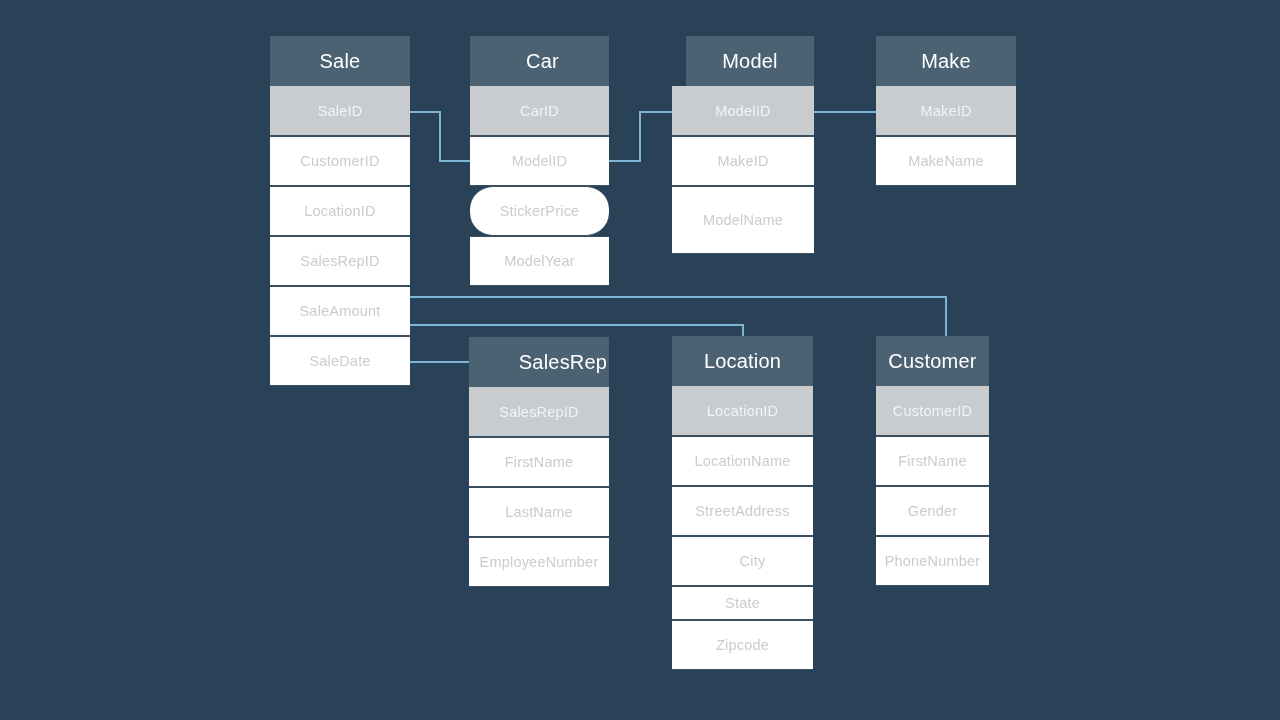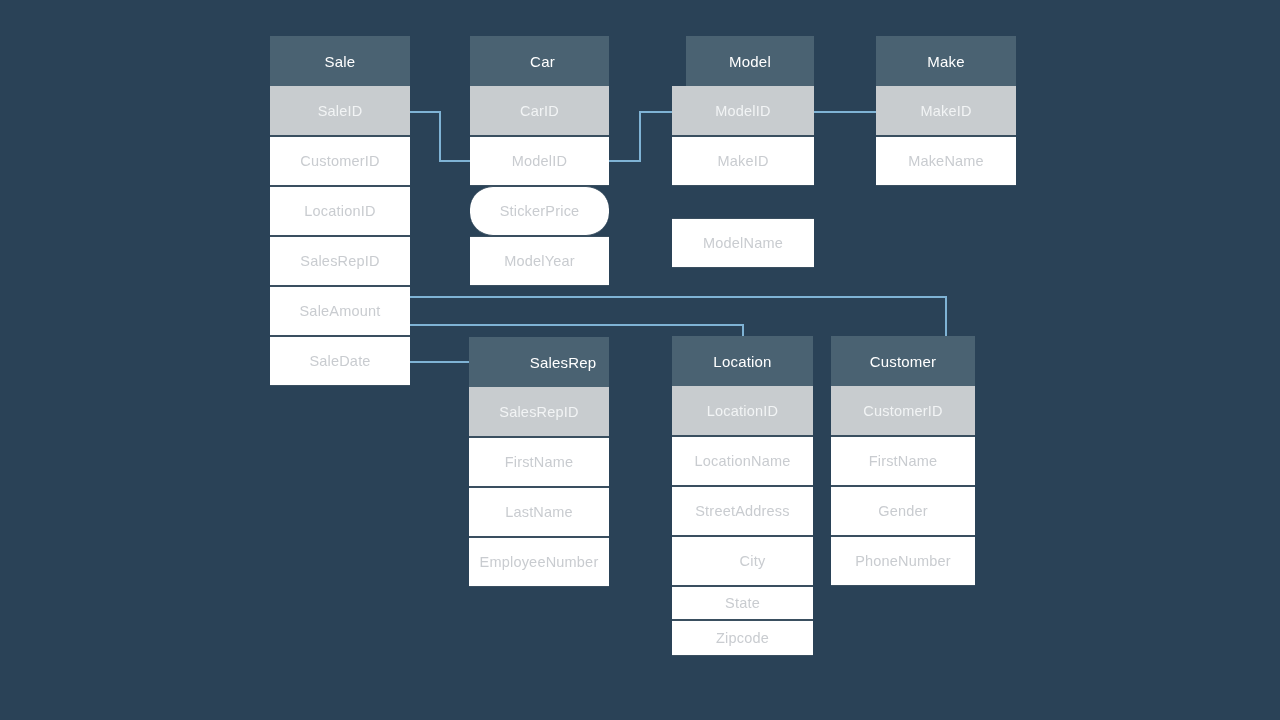--- a/index.html
+++ b/index.html
@@ -29,21 +29,21 @@
     z-index: 1;
   }
   .entity-table {
     position: absolute;
     z-index: 2;
     box-sizing: border-box;
   }
   .entity-header {
     background: #4a6272;
     color: #ffffff;
-    font-size: 15px;
+    font-size: 20px;
     display: flex;
     align-items: center;
     justify-content: center;
     box-sizing: border-box;
     letter-spacing: 0.2px;
   }
   .entity-row {
     background: #ffffff;
     color: #c9ccd0;
     font-size: 14.5px;
@@ -87,43 +87,43 @@
       <div class="entity-header" style="height: 50px; padding-left: 6px;">Car</div>
       <div class="entity-row pk" style="height: 50px;">CarID</div>
       <div class="entity-row" style="height: 50px;">ModelID</div>
       <div class="entity-row" style="height: 50px; border-radius: 23px;">StickerPrice</div>
       <div class="entity-row" style="height: 50px;">ModelYear</div>
     </div>
     <div class="entity-table" style="left: 672px; top: 36px; width: 142px;">
       <div class="entity-header" style="height: 50px; margin-left: 14px;">Model</div>
       <div class="entity-row pk" style="height: 50px;">ModelID</div>
       <div class="entity-row" style="height: 50px;">MakeID</div>
-      <div class="entity-row" style="height: 50px; margin-top: 32px;">ModelName</div>
+      <div class="entity-row" style="height: 68px;">ModelName</div>
     </div>
     <div class="entity-table" style="left: 876px; top: 36px; width: 140px;">
       <div class="entity-header" style="height: 50px;">Make</div>
       <div class="entity-row pk" style="height: 50px;">MakeID</div>
       <div class="entity-row" style="height: 50px;">MakeName</div>
     </div>
     <div class="entity-table" style="left: 469px; top: 337px; width: 140px;">
       <div class="entity-header" style="height: 50px; padding-left: 48px;">SalesRep</div>
       <div class="entity-row pk" style="height: 50px;">SalesRepID</div>
       <div class="entity-row" style="height: 50px;">FirstName</div>
       <div class="entity-row" style="height: 50px;">LastName</div>
       <div class="entity-row" style="height: 50px;">EmployeeNumber</div>
     </div>
     <div class="entity-table" style="left: 672px; top: 336px; width: 141px;">
       <div class="entity-header" style="height: 50px;">Location</div>
       <div class="entity-row pk" style="height: 50px;">LocationID</div>
       <div class="entity-row" style="height: 50px;">LocationName</div>
       <div class="entity-row" style="height: 50px;">StreetAddress</div>
       <div class="entity-row" style="height: 50px; padding-left: 20px;">City</div>
       <div class="entity-row" style="height: 34px;">State</div>
-      <div class="entity-row" style="height: 36px;">Zipcode</div>
+      <div class="entity-row" style="height: 50px;">Zipcode</div>
     </div>
-    <div class="entity-table" style="left: 831px; top: 336px; width: 144px;">
+    <div class="entity-table" style="left: 876px; top: 336px; width: 113px;">
       <div class="entity-header" style="height: 50px;">Customer</div>
       <div class="entity-row pk" style="height: 50px;">CustomerID</div>
       <div class="entity-row" style="height: 50px;">FirstName</div>
       <div class="entity-row" style="height: 50px;">Gender</div>
       <div class="entity-row" style="height: 50px;">PhoneNumber</div>
     </div>
   </div>
 
 </body></html>

